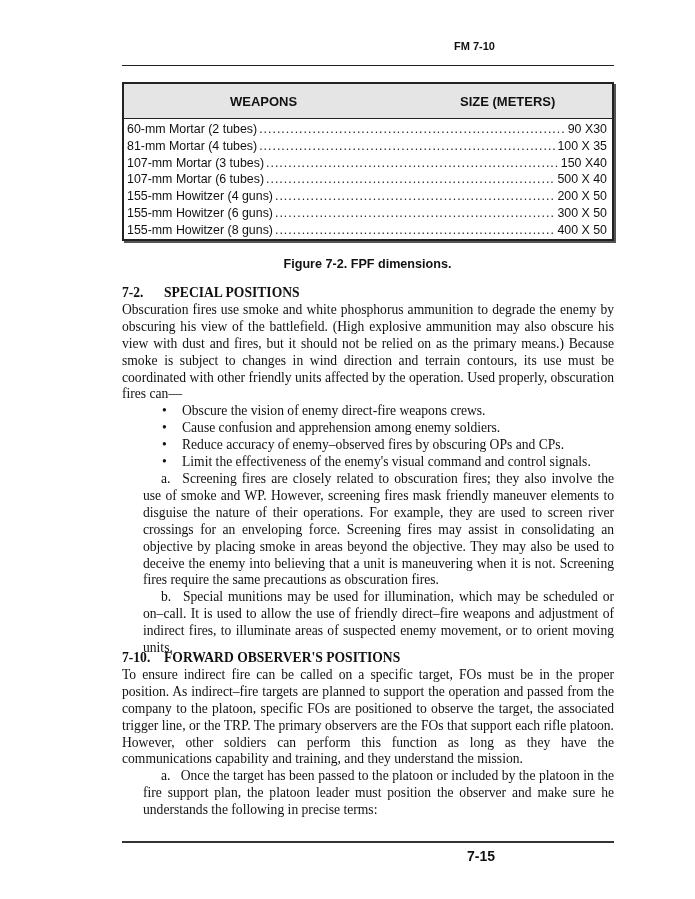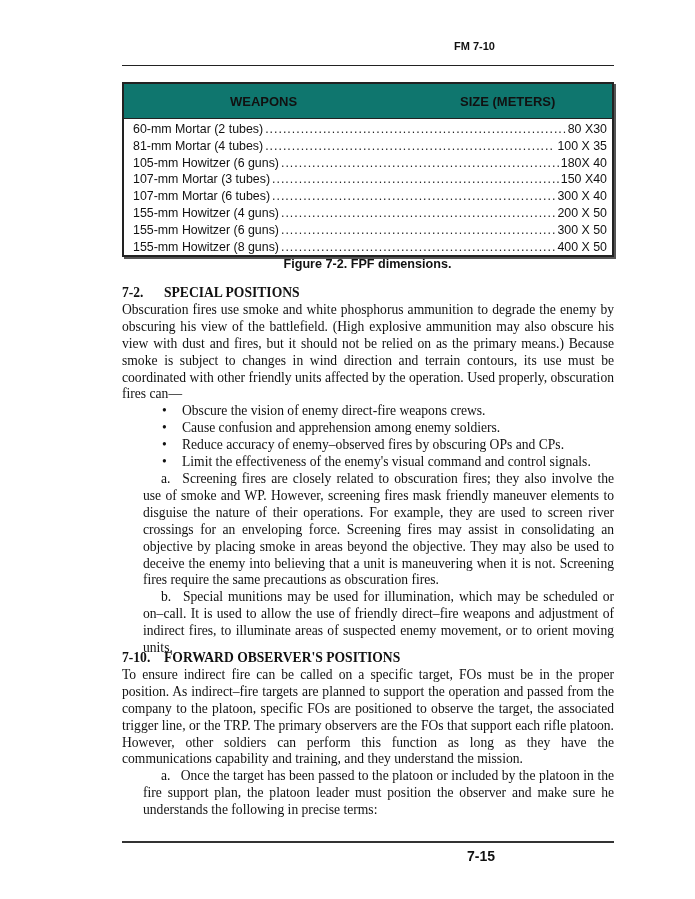--- a/index.html
+++ b/index.html
@@ -17,29 +17,29 @@
     font-family: "Liberation Sans", sans-serif; font-weight: bold; font-size: 14px;
   }
 
   .fig-table {
     position: absolute; left: 122px; top: 82px; width: 488px;
     border: 2px solid #222;
     box-shadow: 2px 2px 0 #555;
     font-family: "Liberation Sans", sans-serif; font-size: 12.4px;
   }
   .fig-head {
-    background: #0f766e; height: 34px; border-bottom: 1.5px solid #222;
+    background: #e5e5e5; height: 34px; border-bottom: 1.5px solid #222;
     position: relative; font-weight: bold; font-size: 13px;
   }
   .fig-head .h-weapons { position: absolute; left: 106px; top: 10px; }
   .fig-head .h-size { position: absolute; left: 336px; top: 10px; }
   .fig-body { padding: 2px 5px 0 3px; }
   .fig-row {
     display: flex; align-items: baseline; height: 16.8px; line-height: 16.8px;
-    white-space: nowrap; overflow: hidden; margin-left: 6px;
+    white-space: nowrap; overflow: hidden;
   }
   .fig-row .w { flex: 0 0 auto; }
   .fig-row .dots {
     flex: 1 1 auto; overflow: hidden; margin: 0 2px;
     letter-spacing: 1px; color: #222;
   }
   .fig-row .dots::before {
     content: "........................................................................................................................................";
   }
   .fig-row .s { flex: 0 0 auto; }
@@ -74,41 +74,36 @@
 
   <div class="fig-table">
     <div class="fig-head">
       <span class="h-weapons">WEAPONS</span>
       <span class="h-size">SIZE (METERS)</span>
     </div>
     <div class="fig-body">
       <div class="fig-row">
         <span class="w">60-mm Mortar (2 tubes)</span>
         <span class="dots"></span>
-        <span class="s">80 X30</span>
+        <span class="s">90 X30</span>
       </div>
       <div class="fig-row">
         <span class="w">81-mm Mortar (4 tubes)</span>
         <span class="dots"></span>
         <span class="s">100 X 35</span>
-      </div>
-      <div class="fig-row">
-        <span class="w">105-mm Howitzer (6 guns)</span>
-        <span class="dots"></span>
-        <span class="s">180X 40</span>
       </div>
       <div class="fig-row">
         <span class="w">107-mm Mortar (3 tubes)</span>
         <span class="dots"></span>
         <span class="s">150 X40</span>
       </div>
       <div class="fig-row">
         <span class="w">107-mm Mortar (6 tubes)</span>
         <span class="dots"></span>
-        <span class="s">300 X 40</span>
+        <span class="s">500 X 40</span>
       </div>
       <div class="fig-row">
         <span class="w">155-mm Howitzer (4 guns)</span>
         <span class="dots"></span>
         <span class="s">200 X 50</span>
       </div>
       <div class="fig-row">
         <span class="w">155-mm Howitzer (6 guns)</span>
         <span class="dots"></span>
         <span class="s">300 X 50</span>

